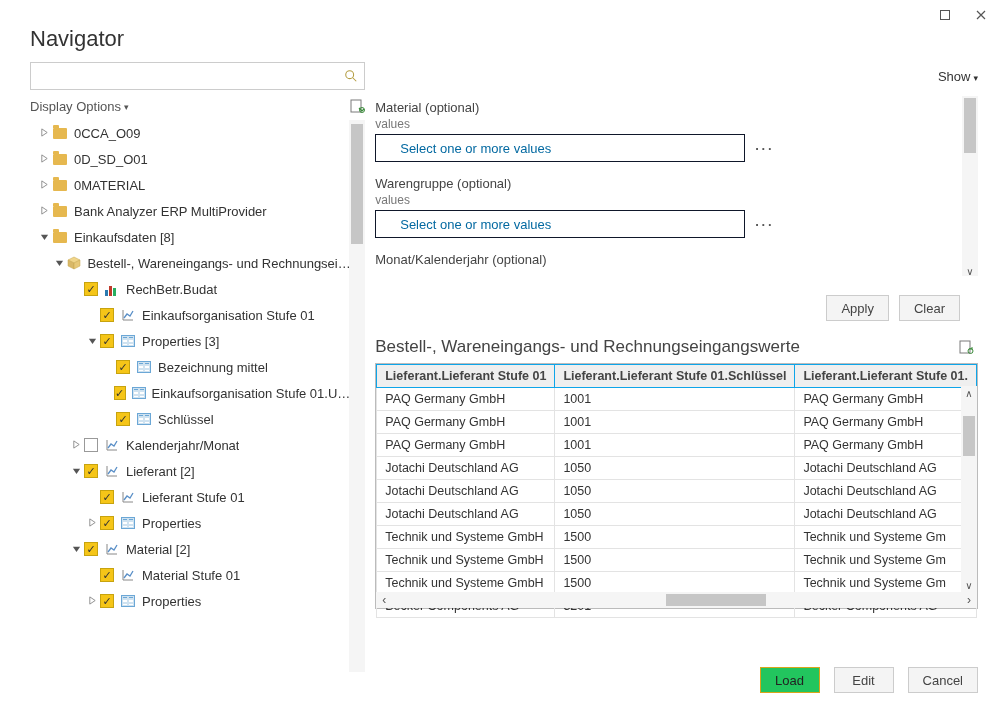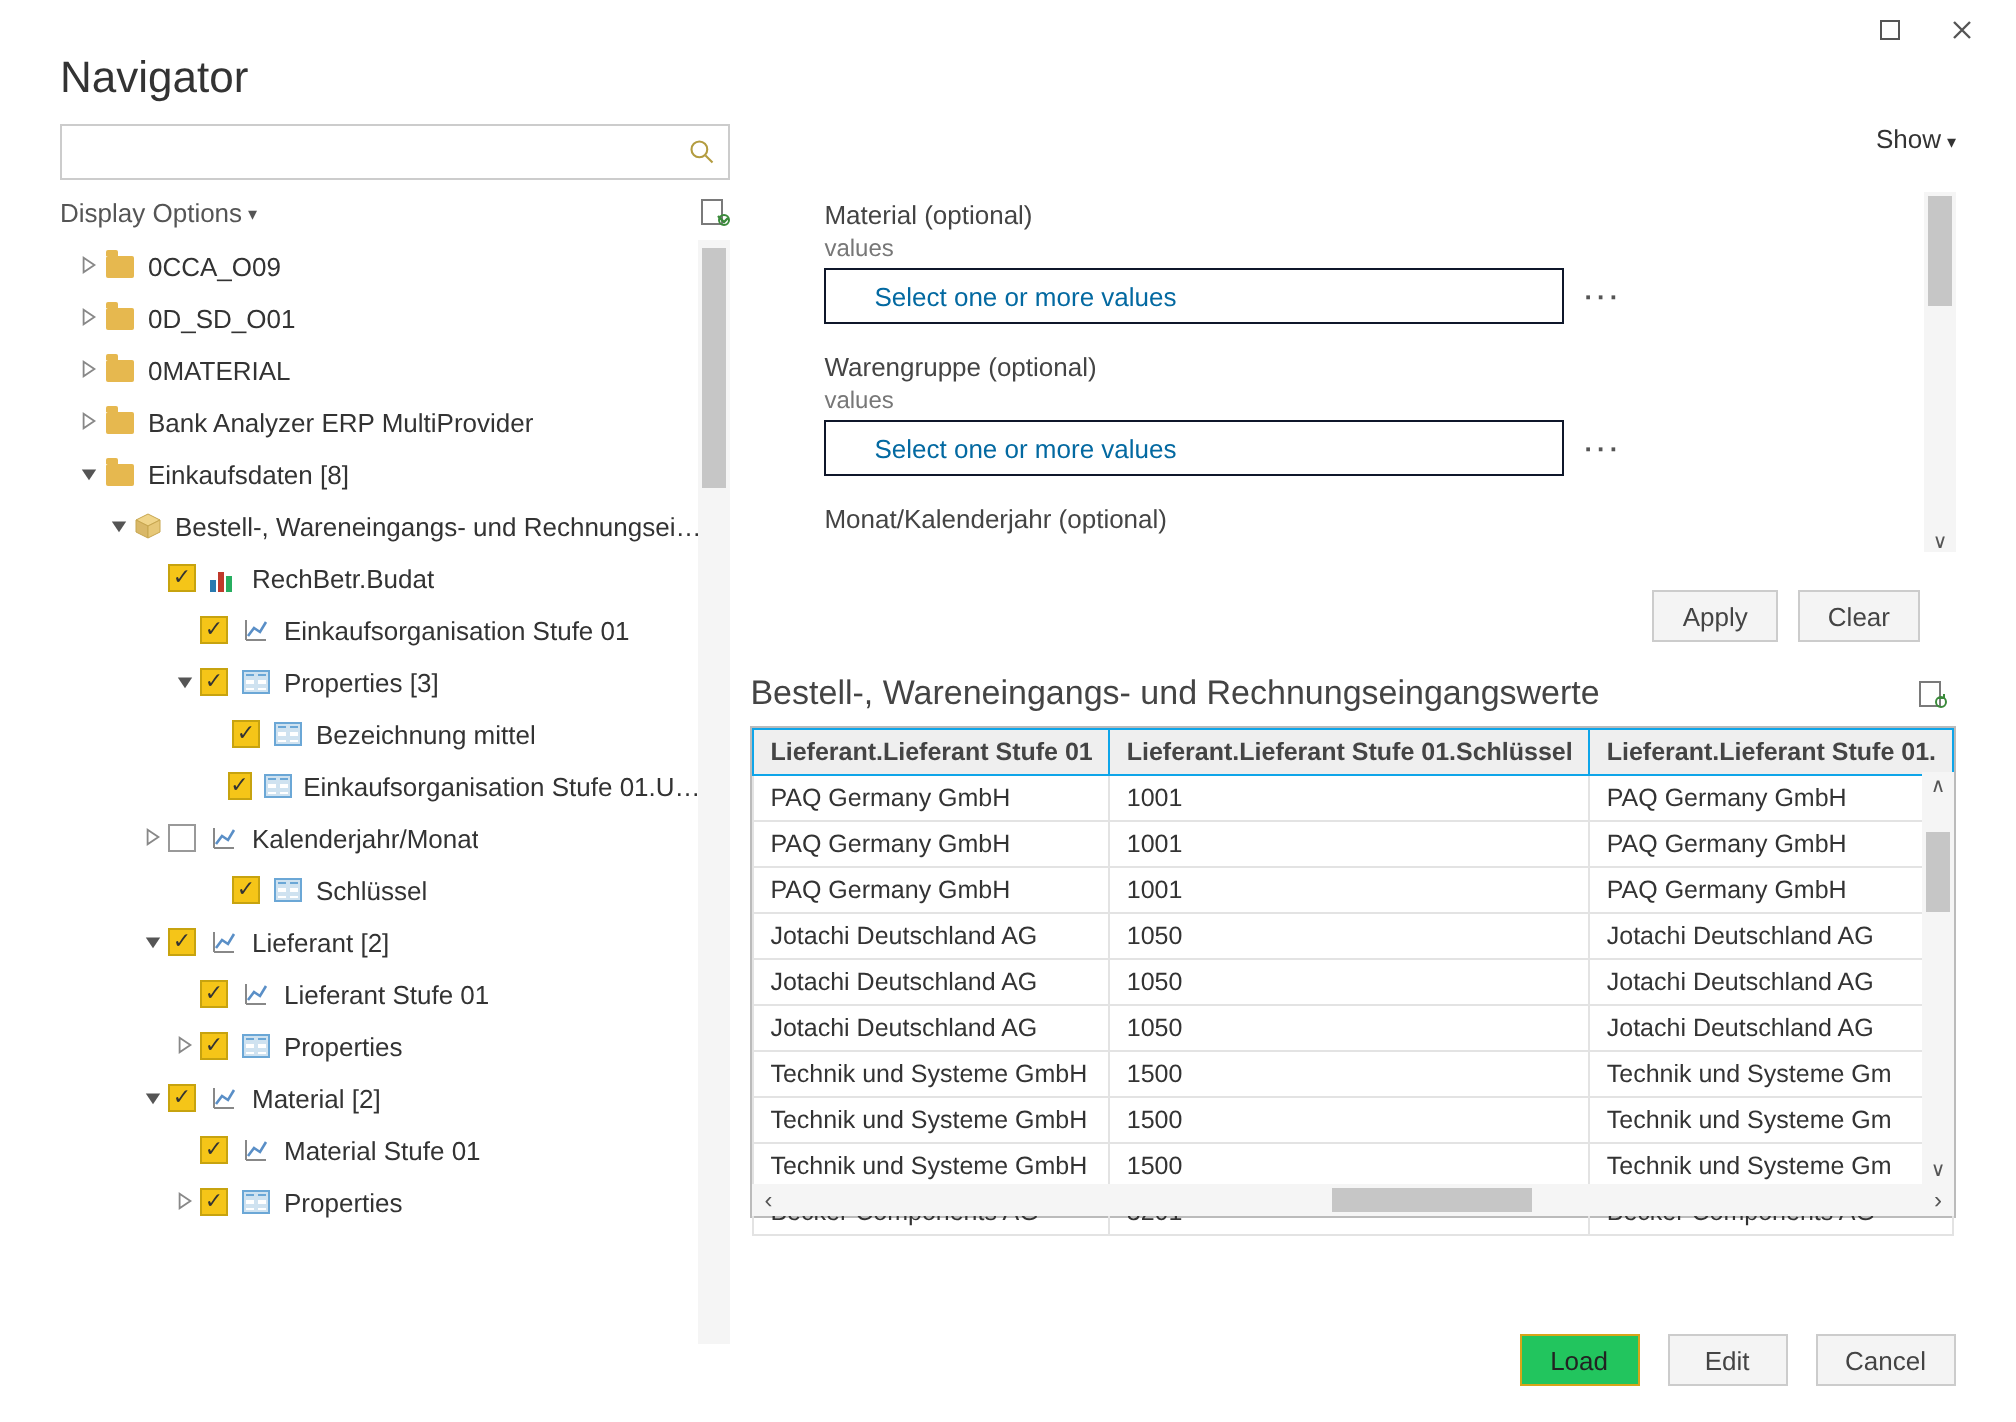--- a/index.html
+++ b/index.html
@@ -45,25 +45,25 @@
   .ic-bar span:nth-child(2){width:3px;height:10px;background:#c0392b;}
   .ic-bar span:nth-child(3){width:3px;height:8px;background:#27ae60;}
   .ic-dim { width:14px; height:14px; }
   .ic-table { width:14px; height:12px; border:1px solid #6ba7d6; display:grid; grid-template-columns:1fr 1fr; grid-template-rows:3px 1fr 1fr;}
   .ic-table div:nth-child(1),.ic-table div:nth-child(2){background:#6ba7d6;}
   .ic-table div{border:0.5px solid #cfe2f0;}
 
   .depth0{ padding-left:8px;} .depth1{ padding-left:24px;} .depth2{ padding-left:40px;} .depth3{ padding-left:56px;} .depth4{ padding-left:72px;}
 
   
-  .showrow { display:flex; justify-content:flex-end; align-items:flex-start; height:28px; margin-bottom:6px; }
+  .showrow { display:flex; justify-content:flex-end; align-items:center; height:28px; margin-bottom:6px; }
   .showlink { color:#333; font-size:13px; }
   .showlink .caret{ font-size:9px; margin-left:3px;}
 
-  .params { position:relative; flex:0 0 auto;margin-left:37px; }
+  .params { position:relative; flex:0 0 auto; }
   .param-body { padding-right:18px; }
   .param-scroll { position:absolute; right:0; top:0; height:180px; width:16px; background:#f5f5f5;}
   .param-scroll .thumb{ position:absolute; left:2px; right:2px; top:2px; height:55px; background:#c6c6c6;}
   .param-scroll .arrow-up,.param-scroll .arrow-down{ position:absolute; left:0; right:0; height:14px; display:flex; align-items:center; justify-content:center; color:#555; font-size:10px;}
   .param-scroll .arrow-up{top:-2px;} .param-scroll .arrow-down{bottom:-2px;}
 
   .plabel { color:#444; margin-top:4px; margin-bottom:2px;}
   .psub { color:#777; font-size:12px; margin-bottom:3px;}
   .pselect { display:flex; align-items:center; }
   .pselect .box { flex:0 0 370px; border:1px solid #0f172a; height:28px; display:flex; align-items:center; padding:0 24px; color:#0369a1; }
@@ -264,47 +264,47 @@
                   <div></div>
                   <div></div>
                   <div></div>
                   <div></div>
                   <div></div>
                   <div></div>
                 </div>
               </span>
               <span class="label">Einkaufsorganisation Stufe 01.UniqueNa...</span>
             </div>
+            <div class="node depth4">
+              <span class="arrow"></span>
+              <span class="cb checked"></span>
+              <span class="icon">
+                <div class="ic-table">
+                  <div></div>
+                  <div></div>
+                  <div></div>
+                  <div></div>
+                  <div></div>
+                  <div></div>
+                </div>
+              </span>
+              <span class="label">Schlüssel</span>
+            </div>
             <div class="node depth2">
               <span class="arrow"><svg width="9" height="9" viewBox="0 0 10 10">
                   <polygon points="2,1 8,5 2,9" fill="none" stroke="#888" stroke-width="1"></polygon>
                 </svg></span>
               <span class="cb "></span>
               <span class="icon">
                 <div class="ic-dim"><svg width="14" height="14" viewBox="0 0 14 14">
                     <path d="M2 12 L2 2 M2 12 L12 12" stroke="#888" stroke-width="1" fill="none"></path>
                     <path d="M3 10 L6 6 L9 8 L12 3" stroke="#5a8fc7" stroke-width="1.3" fill="none"></path>
                   </svg></div>
               </span>
               <span class="label">Kalenderjahr/Monat</span>
-            </div>
-            <div class="node depth4">
-              <span class="arrow"></span>
-              <span class="cb checked"></span>
-              <span class="icon">
-                <div class="ic-table">
-                  <div></div>
-                  <div></div>
-                  <div></div>
-                  <div></div>
-                  <div></div>
-                  <div></div>
-                </div>
-              </span>
-              <span class="label">Schlüssel</span>
             </div>
             <div class="node depth2">
               <span class="arrow"><svg width="9" height="9" viewBox="0 0 10 10">
                   <polygon points="1,3 9,3 5,9" fill="#555" transform="rotate(0 5 5)"></polygon>
                 </svg></span>
               <span class="cb checked"></span>
               <span class="icon">
                 <div class="ic-dim"><svg width="14" height="14" viewBox="0 0 14 14">
                     <path d="M2 12 L2 2 M2 12 L12 12" stroke="#888" stroke-width="1" fill="none"></path>
                     <path d="M3 10 L6 6 L9 8 L12 3" stroke="#5a8fc7" stroke-width="1.3" fill="none"></path>

